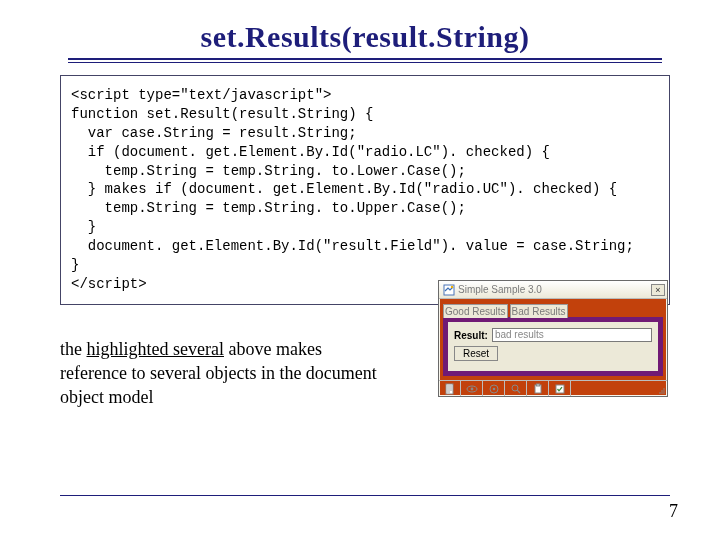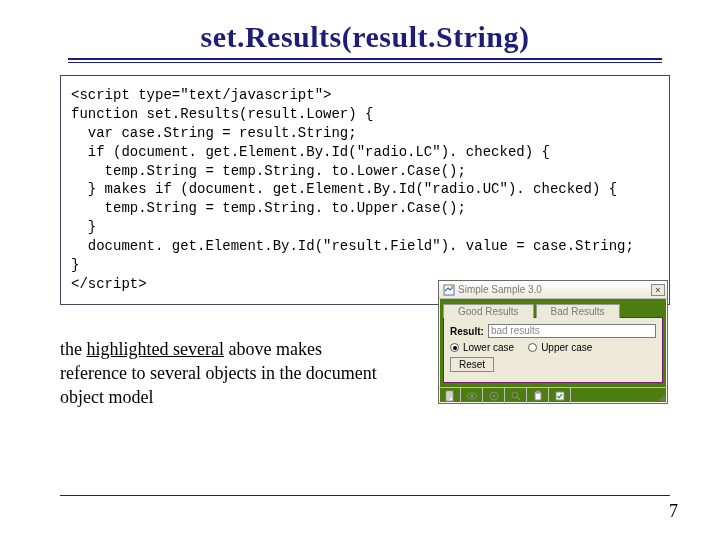--- a/index.html
+++ b/index.html
@@ -9,29 +9,29 @@
   .hr1 { border: none; border-top: 2.5px solid #1e1e7a; margin: 0 8px; }
   .hr2 { border: none; border-top: 1px solid #1e1e7a; margin: 2px 8px 12px 8px; }
   .codebox { border: 1.5px solid #444466; padding: 10px 10px; font-family: "Courier New", Courier, monospace; font-size: 14px; line-height: 1.35; white-space: pre; overflow: hidden; }
   .codebox .kw { font-weight: normal; }
   .caption { font-size: 18px; margin-top: 32px; max-width: 320px; line-height: 1.35; }
   .caption .u { text-decoration: underline; }
   .hr3 { position: absolute; left: 60px; right: 50px; bottom: 44px; border: none; border-top: 1px solid #1e1e7a; }
   .pgnum { position: absolute; right: 42px; bottom: 18px; font-size: 18px; color: #000; }
 
   
-  .demo { position: absolute; right: 52px; top: 280px; width: 230px; border: 1px solid #6a6a6a; background: #4d7c0f; font-family: Tahoma, Arial, sans-serif; font-size: 10px; box-shadow: 0 0 0 1px #f7f5ec inset; }
+  .demo { position: absolute; right: 52px; top: 280px; width: 230px; border: 1px solid #6a6a6a; background: #c2410c; font-family: Tahoma, Arial, sans-serif; font-size: 10px; box-shadow: 0 0 0 1px #f7f5ec inset; }
   .demo .titlebar { display: flex; align-items: center; justify-content: space-between; height: 18px; padding: 0 2px 0 4px; background: linear-gradient(#fff, #ece9d8); border-bottom: 1px solid #bbb; }
   .demo .titlebar .tleft { display: flex; align-items: center; gap: 3px; }
   .demo .titlebar .appicon svg { display:block; }
   .demo .titlebar .tlabel { color: #7a7a7a; font-size: 10px; }
   .demo .titlebar .closebtn { width: 14px; height: 12px; border: 1px solid #888; background: #ece9d8; font-size: 9px; line-height: 10px; text-align: center; color: #333; }
   .demo .tabs { display: flex; gap: 2px; padding: 4px 4px 0 4px; }
-  .demo .tab { border: 1px solid #9a9a9a; border-bottom: none; padding: 1px 14px; background: #ece9d8; position: relative; top: 1px; color: #7a7a7a; font-size: 10px; }
-  .demo .panel { margin: 0 4px 4px 4px; border: 1px solid #701a75; background: #ece9d8; padding: 6px; }
+  .demo .tab { border: 1px solid #9a9a9a; border-bottom: none; padding: 1px 1px; background: #ece9d8; position: relative; top: 1px; color: #7a7a7a; font-size: 10px; }
+  .demo .panel { margin: 0 4px 4px 4px; border: 5px solid #701a75; background: #ece9d8; padding: 6px; }
   .demo .row { display: flex; align-items: center; gap: 4px; margin-bottom: 4px; }
   .demo .lbl { font-weight: bold; font-size: 10px; }
   .demo .field { flex: 1; height: 14px; border: 1px solid #7a7a7a; background: #fff; color: #888; font-size: 10px; padding: 0 2px; line-height: 12px; }
   .demo .radio { width: 9px; height: 9px; border: 1px solid #555; border-radius: 50%; background: #fff; display:inline-block; position: relative; }
   .demo .radio.checked::after { content:""; position:absolute; left:1.5px; top:1.5px; width:4px; height:4px; background:#000; border-radius:50%; }
   .demo .rlabel { font-size: 10px; }
   .demo .btn { display:inline-block; border: 1px solid #888; background: #ece9d8; padding: 1px 8px; font-size: 10px; }
   .demo .statusbar { display: flex; height: 16px; border-top: 1px solid #bdbdbd; }
   .demo .statusbar .cell { border-right: 1px solid #bdbdbd; width: 22px; display:flex; align-items:center; justify-content:center; }
   .demo .statusbar .cell svg { display:block; }
@@ -40,21 +40,21 @@
 </style>
 </head>
 <body>
 
 <div class="slide">
   <h1 class="title">set.Results(result.String)</h1>
   <hr class="hr1">
   <hr class="hr2">
 
   <div class="codebox"><span>&lt;script type="text/javascript"&gt;</span>
-<span class="kw">function</span><span> set.Results(result.Lower) {</span>
+<span class="kw">function</span><span> set.Result(result.String) {</span>
 <span class="kw">  var</span><span> case.String = result.String;</span>
 <span class="kw">  if</span><span> (document. get.Element.By.Id("radio.LC"). checked) {</span>
 <span>    temp.String = temp.String. to.Lower.Case();</span>
 <span>  } </span><span class="kw">makes if</span><span> (document. get.Element.By.Id("radio.UC"). checked) {</span>
 <span>    temp.String = temp.String. to.Upper.Case();</span>
 <span>  }</span>
 <span>  document. get.Element.By.Id("result.Field"). value = case.String;</span>
 <span>}</span>
 <span>&lt;/</span><span>script&gt;</span></div>
 
@@ -77,27 +77,20 @@
       <div class="closebtn">×</div>
     </div>
     <div class="tabs">
       <div class="tab">Good Results</div>
       <div class="tab">Bad Results</div>
     </div>
     <div class="panel">
       <div class="row">
         <span class="lbl">Result:</span>
         <span class="field">bad results</span>
-      </div>
-      <div class="row">
-        <span class="radio checked"></span>
-        <span class="rlabel">Lower case</span>
-        <span style="width:6px"></span>
-        <span class="radio"></span>
-        <span class="rlabel">Upper case</span>
       </div>
       <div class="row">
         <span class="btn">Reset</span>
       </div>
     </div>
     <div class="statusbar">
       <div class="cell">
         <svg width="12" height="12" viewBox="0 0 12 12">
             <rect x="2" y="1" width="7" height="10" fill="#fff" stroke="#888"></rect>
             <path d="M3 3h5M3 5h5M3 7h5M3 9h3" stroke="#888" stroke-width="0.8"></path>

